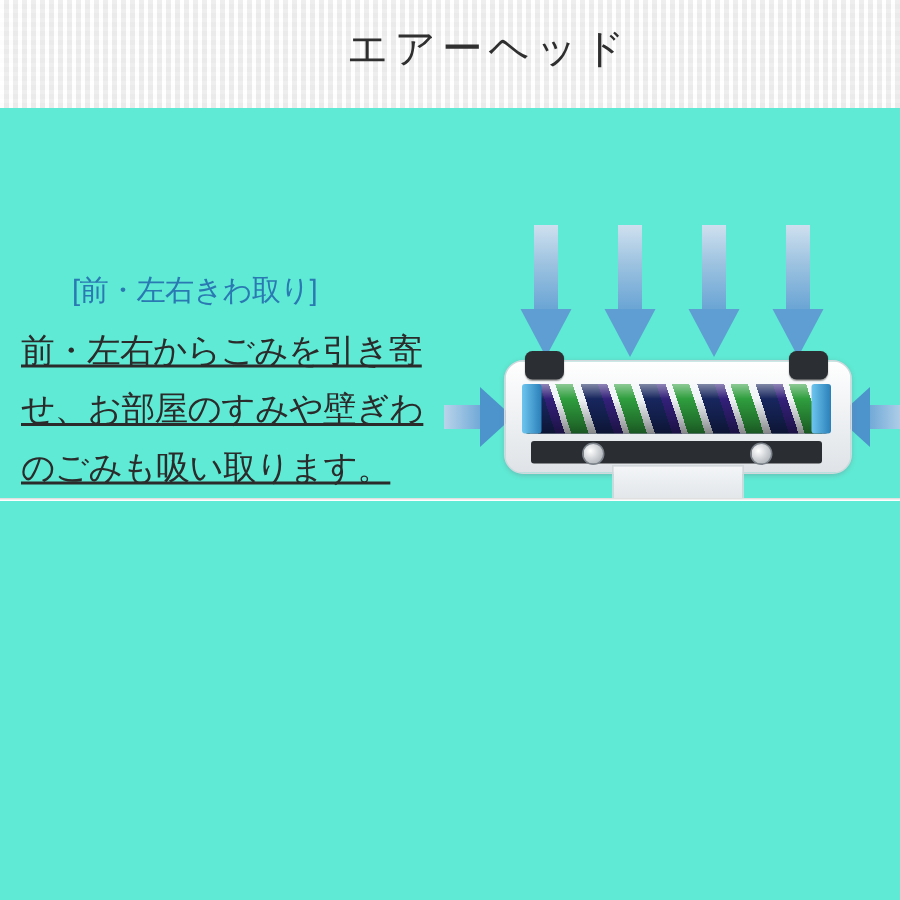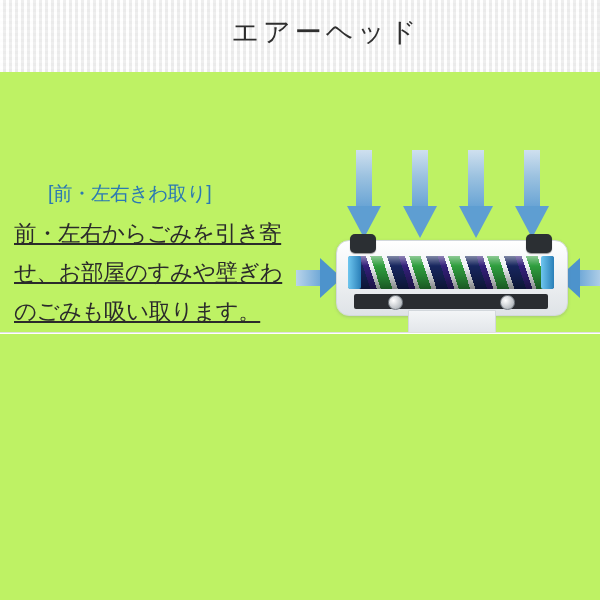--- a/index.html
+++ b/index.html
@@ -46,21 +46,21 @@
     color: #2f2f2f;
     font-weight: 400;
     padding-left: 26px;
   }
 
   
   .panel {
     position: absolute;
     left: 0;
     width: 600px;
-    background: #bef264;
+    background: #5eead4;
     overflow: hidden;
   }
   #panel-top    { top: 72px;  height: 260px; }
   #panel-bottom { top: 334px; height: 266px; }
 
   .divider {
     position: absolute;
     left: 0; top: 332px;
     width: 600px; height: 2px;
     background: #ffffff;

